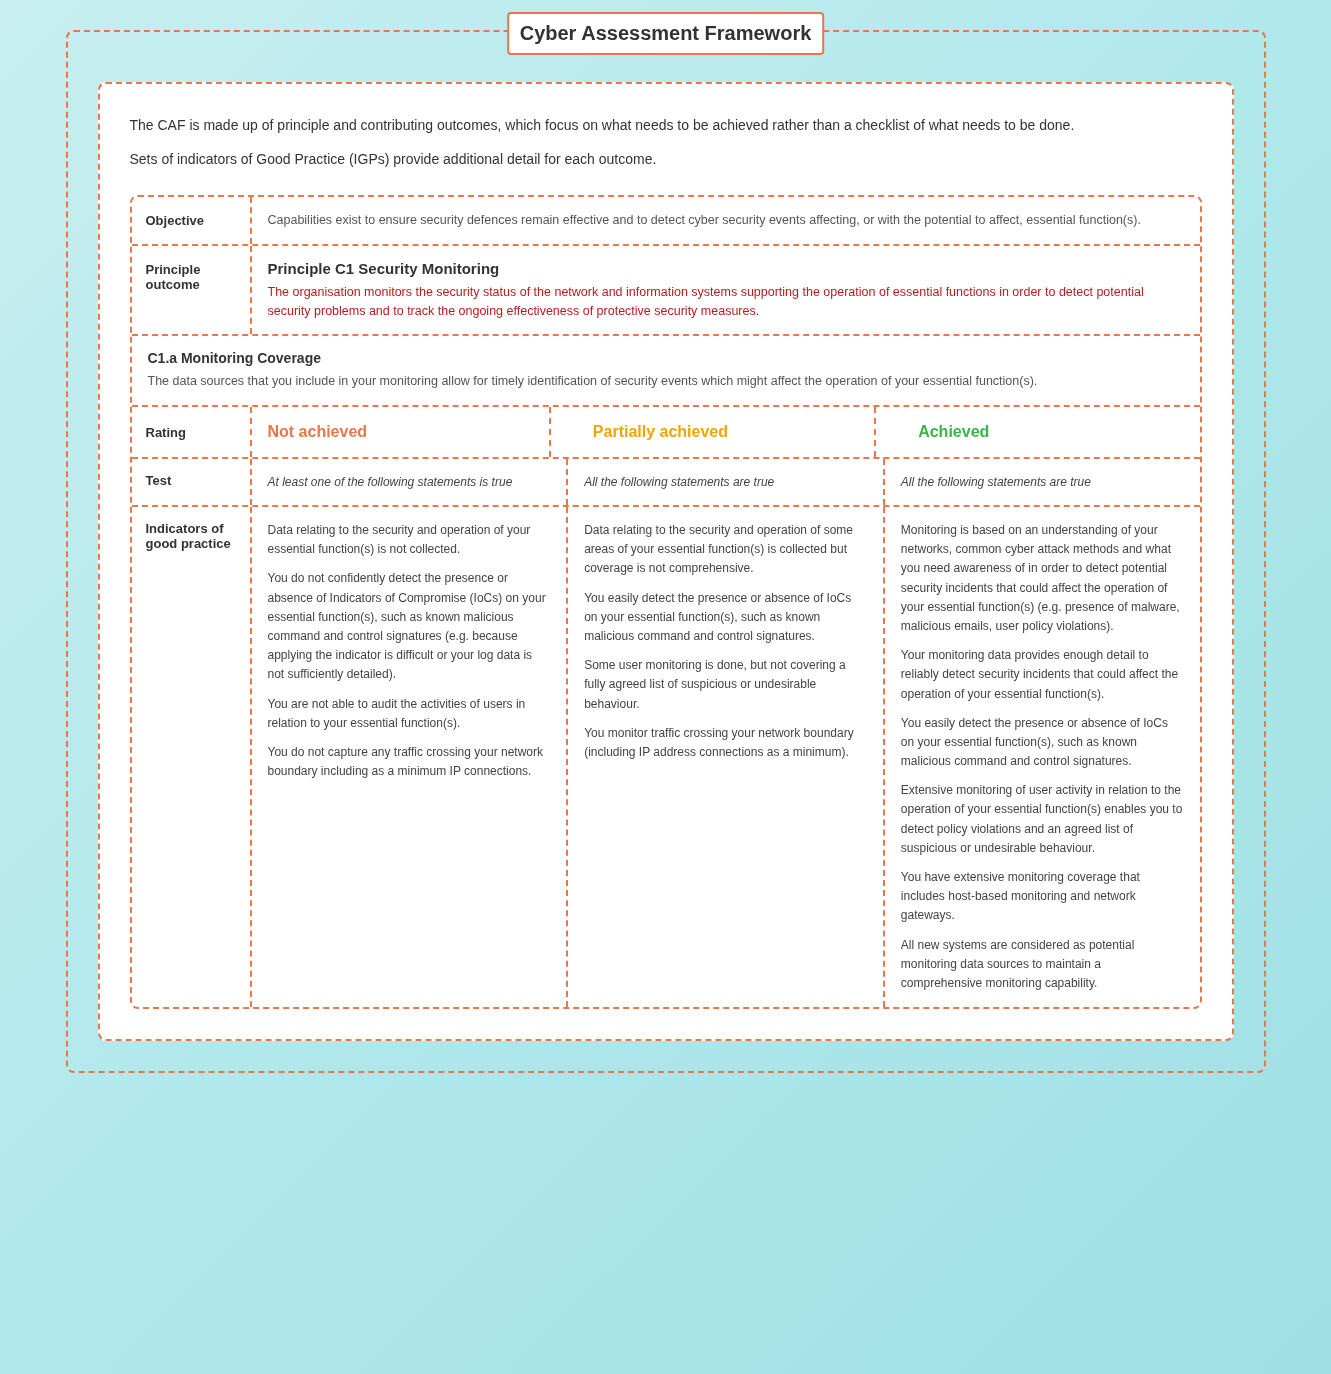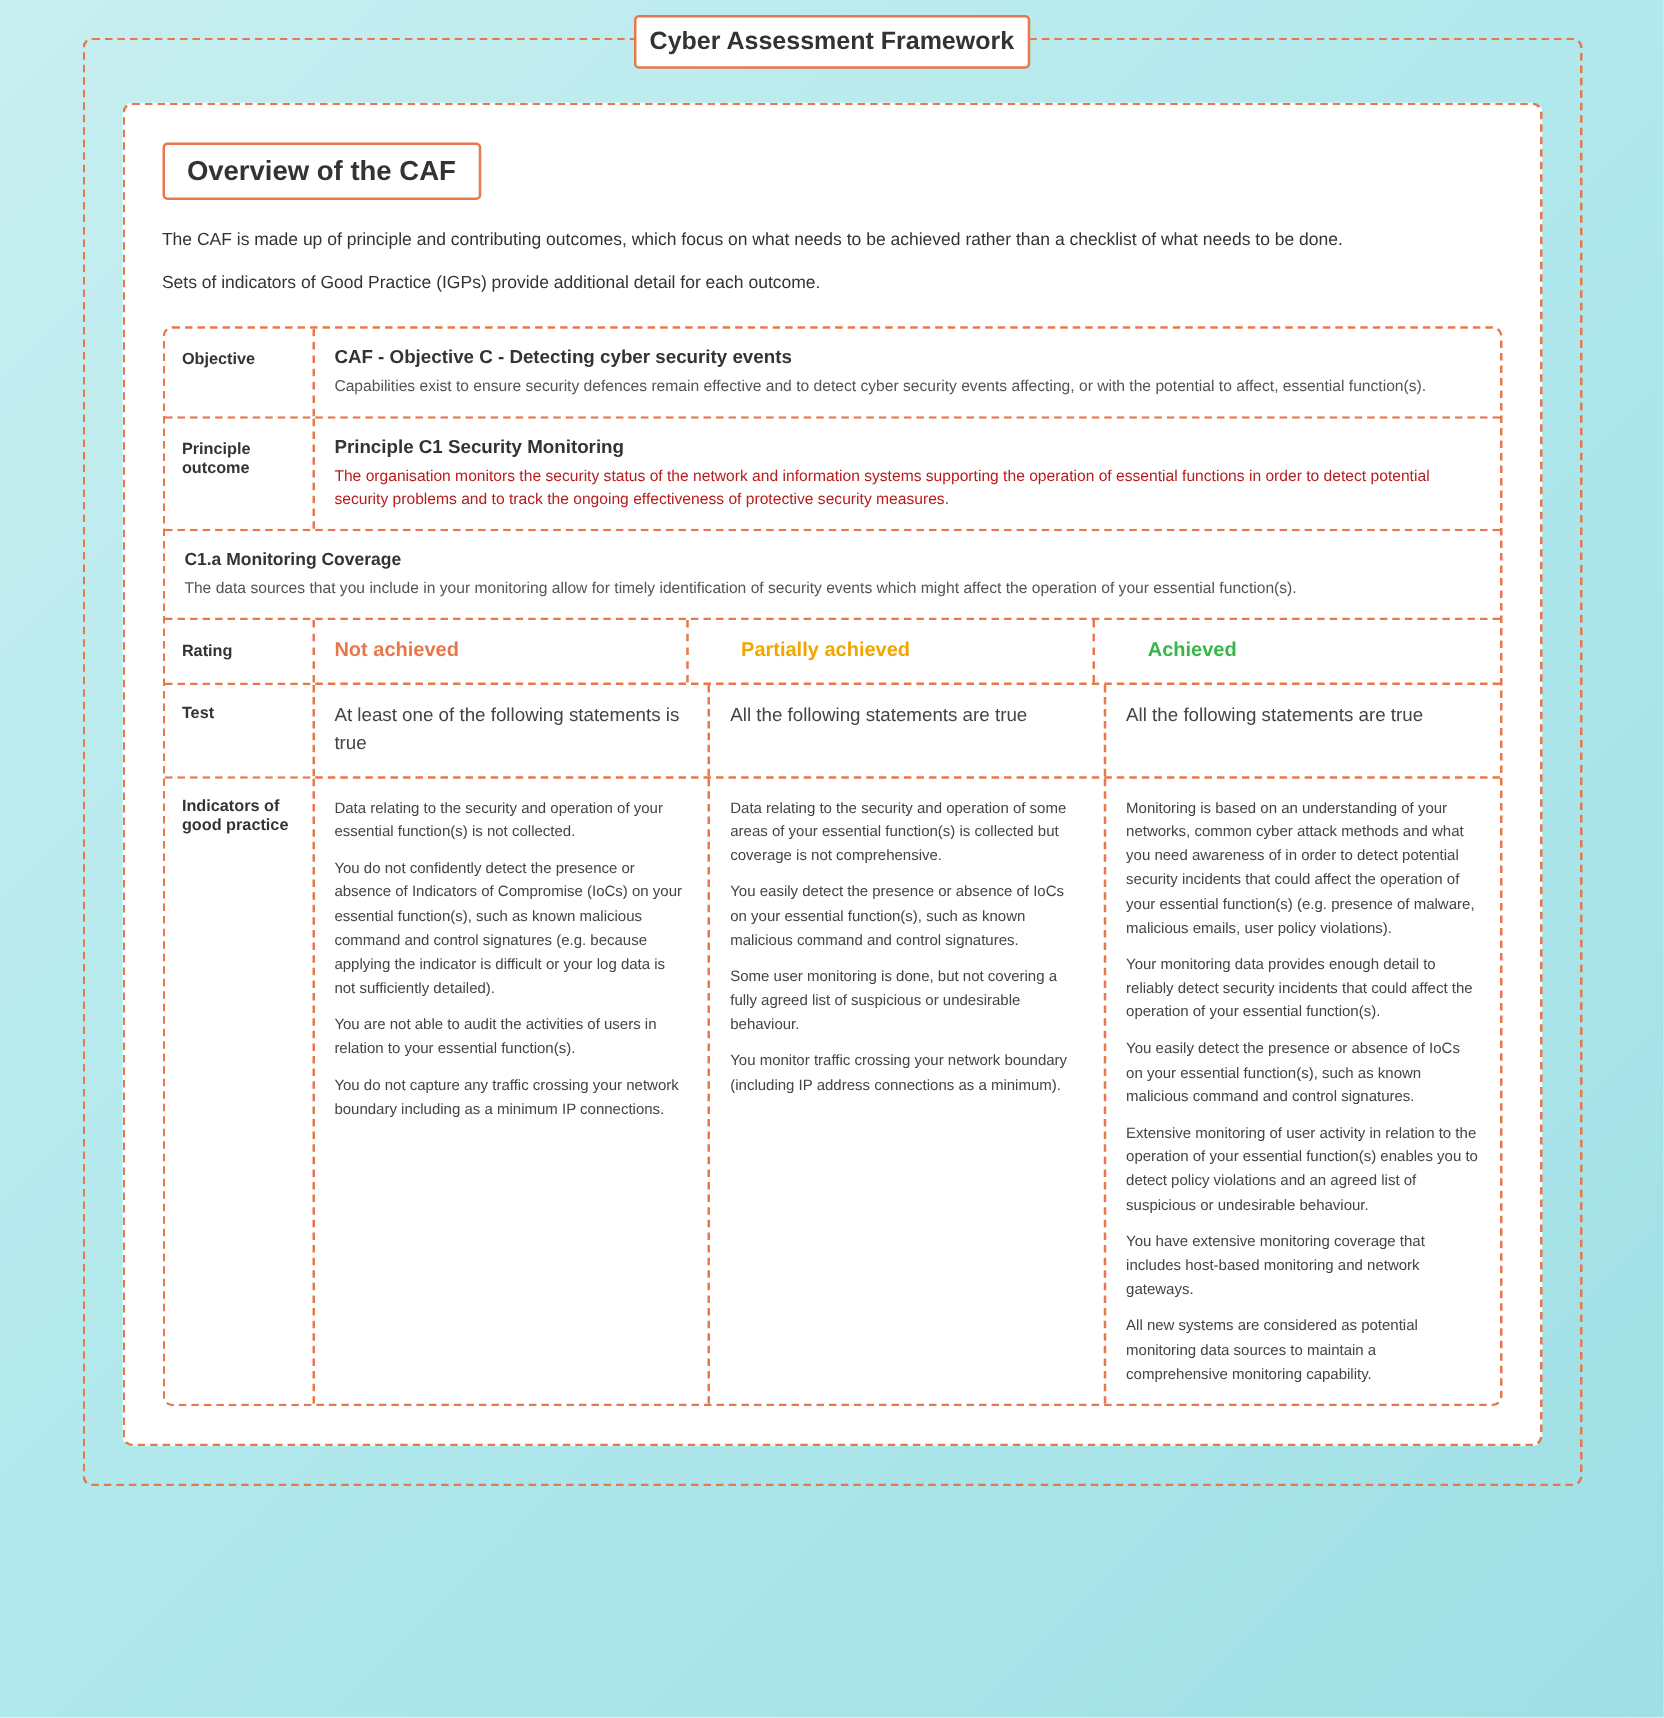--- a/index.html
+++ b/index.html
@@ -189,24 +189,25 @@
       align-items: flex-start;
       background: white;
     }
     .three-col-cells {
       flex: 1;
       display: flex;
     }
     .three-col-cell {
       flex: 1;
       padding: 14px 16px;
-      font-size: 15px;
+      font-size: 12px;
       color: #444;
       line-height: 1.5;
       border-right: 2px dashed #e8774a;
+      font-style: italic;
     }
     .three-col-cell:last-child {
       border-right: none;
     }
     
     .igp-row {
       display: flex;
     }
     .igp-label {
       width: 120px;
@@ -244,33 +245,29 @@
   </style>
 </head>
 <body>
 
 <div class="outer-container">
   <div class="page-title-box">
     <span>Cyber Assessment Framework</span>
   </div>
 
   <div class="inner-container">
-    <div class="section-title-box">
-      <span>Overview of the CAF</span>
-    </div>
 
     <p class="intro-text">The CAF is made up of principle and contributing outcomes, which focus on what needs to be achieved rather than a checklist of what needs to be done.</p>
     <p class="intro-text">Sets of indicators of Good Practice (IGPs) provide additional detail for each outcome.</p>
 
     <div class="content-area">
 
       <div class="row">
         <div class="row-label">Objective</div>
         <div class="row-content">
-          <div class="objective-title">CAF - Objective C - Detecting cyber security events</div>
           <div class="objective-desc">Capabilities exist to ensure security defences remain effective and to detect cyber security events affecting, or with the potential to affect, essential function(s).</div>
         </div>
       </div>
 
       <div class="row">
         <div class="row-label">Principle outcome</div>
         <div class="row-content">
           <div class="principle-title">Principle C1 Security Monitoring</div>
           <div class="principle-desc">The organisation monitors the security status of the network and information systems supporting the operation of essential functions in order to detect potential security problems and to track the ongoing effectiveness of protective security measures.</div>
         </div>

